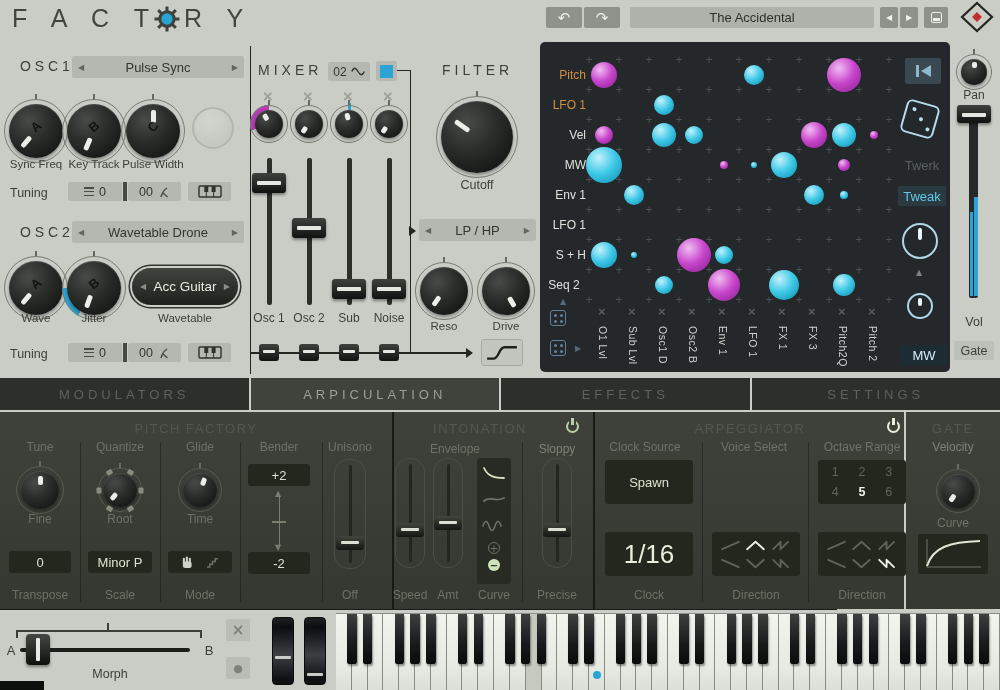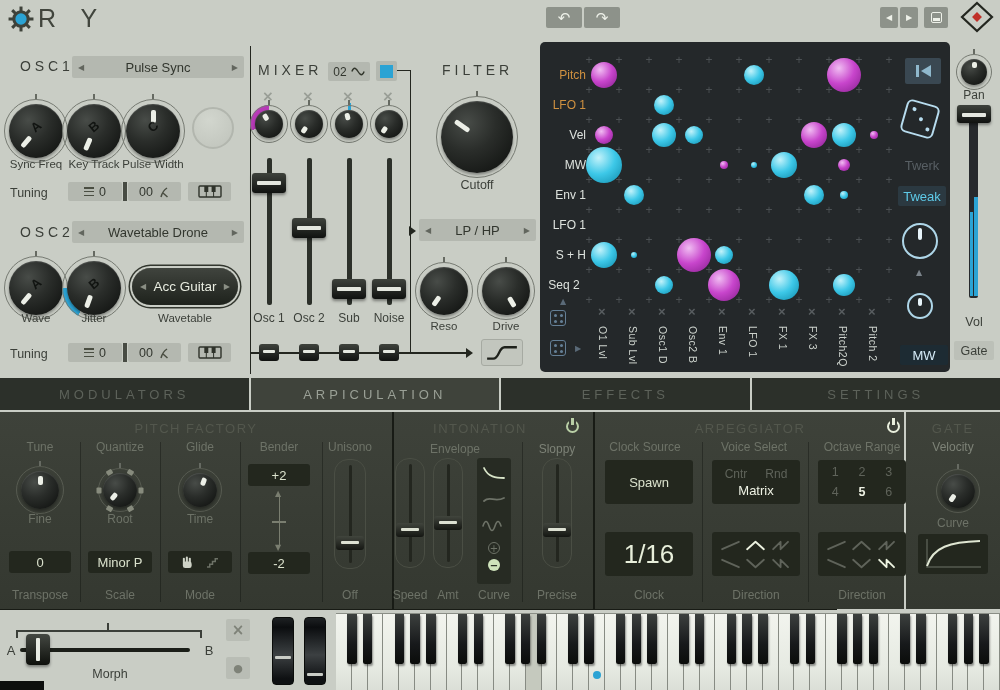--- a/index.html
+++ b/index.html
@@ -131,38 +131,40 @@
   .kdot{position:absolute;width:8px;height:8px;border-radius:50%;}
   .mhandle{position:absolute;left:26px;top:634px;width:24px;height:31px;background:linear-gradient(#444842,#0e100c);border-radius:4px;box-shadow:0 2px 3px rgba(0,0,0,.4);}
   .mhandle::after{content:'';position:absolute;left:calc(50% - 1.75px);top:4px;bottom:4px;width:3.5px;background:#e8ebe3;border-radius:1px;}
 </style>
 </head>
 <body>
 
 <div id="app">
 
   <div class="logo">
+    <span>F A C T</span>
     <svg width="26" height="26" viewBox="0 0 24 24">
       <g fill="#3e423a">
         <rect x="10.6" y="0.5" width="2.8" height="5"></rect>
         <rect x="10.6" y="0.5" width="2.8" height="5" transform="rotate(45 12 12)"></rect>
         <rect x="10.6" y="0.5" width="2.8" height="5" transform="rotate(90 12 12)"></rect>
         <rect x="10.6" y="0.5" width="2.8" height="5" transform="rotate(135 12 12)"></rect>
         <rect x="10.6" y="0.5" width="2.8" height="5" transform="rotate(180 12 12)"></rect>
         <rect x="10.6" y="0.5" width="2.8" height="5" transform="rotate(225 12 12)"></rect>
         <rect x="10.6" y="0.5" width="2.8" height="5" transform="rotate(270 12 12)"></rect>
         <rect x="10.6" y="0.5" width="2.8" height="5" transform="rotate(315 12 12)"></rect>
         <circle cx="12" cy="12" r="8"></circle>
       </g>
       <circle cx="12" cy="12" r="5.2" fill="#2ba3d4"></circle>
     </svg>
     <span>R Y</span>
   </div>
   <div class="hbtn glyph" style="left:546px">↶</div>
   <div class="hbtn glyph" style="left:584px">↷</div>
+  <div class="preset">The Accidental</div>
   <div class="hbtn sm glyph" style="left:880px">◀</div>
   <div class="hbtn sm glyph" style="left:900px">▶</div>
   <div class="hbtn" style="left:924px;width:24px">
       <span class="saveic"></span>
     </div>
   <svg class="abs" style="left:958px;top:1px" width="38" height="32" viewBox="0 0 38 32">
     <path d="M19 2 L34 16 L19 30 L4 16 Z" fill="none" stroke="#23261f" stroke-width="2.2"></path>
     <rect x="15.5" y="12.5" width="7" height="7" transform="rotate(45 19 16)" fill="#c03028"></rect>
   </svg>
 
@@ -697,27 +699,20 @@
     <div class="apanel" style="left:595px;width:309px">
       <div class="ptitle" style="left:85px;top:9px;width:140px">ARPEGGIATOR</div>
       <div class="pwr bright" style="left:292px;top:8px"></div>
       <div class="ahead" style="left:5px;top:28px;width:90px">Clock Source</div>
       <div class="ahead" style="left:114px;top:28px;width:90px">Voice Select</div>
       <div class="ahead" style="left:222px;top:28px;width:90px">Octave Range</div>
       <div class="adiv" style="left:107px"></div>
         <div class="adiv" style="left:213px"></div>
 
       <div class="abox" style="left:10px;top:48px;width:88px;height:44px">Spawn</div>
-      <div class="abox" style="left:117px;top:48px;width:88px;height:44px;flex-direction:column;gap:2px;font-size:12px">
-        <div style="display:flex;gap:18px;color:#5f635a">
-          <span>Cntr</span>
-          <span>Rnd</span>
-        </div>
-        <div style="color:#eef2e4;font-size:13px">Matrix</div>
-      </div>
       <div class="octgrid" style="left:223px;top:48px;width:88px;height:44px">
           <span>1</span>
           <span>2</span>
           <span>3</span>
           <span>4</span>
           <span class="on">5</span>
           <span>6</span>
         </div>
 
       <div class="abox" style="left:10px;top:120px;width:88px;height:44px;font-size:26px;color:#e8efdb">1/16</div>

